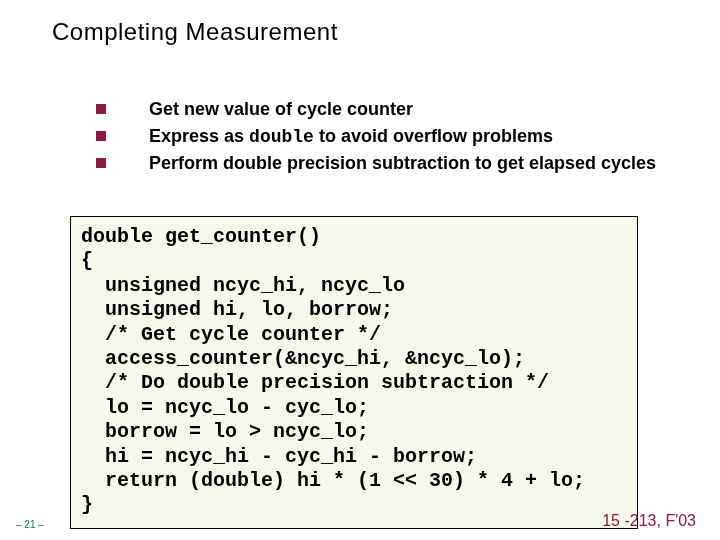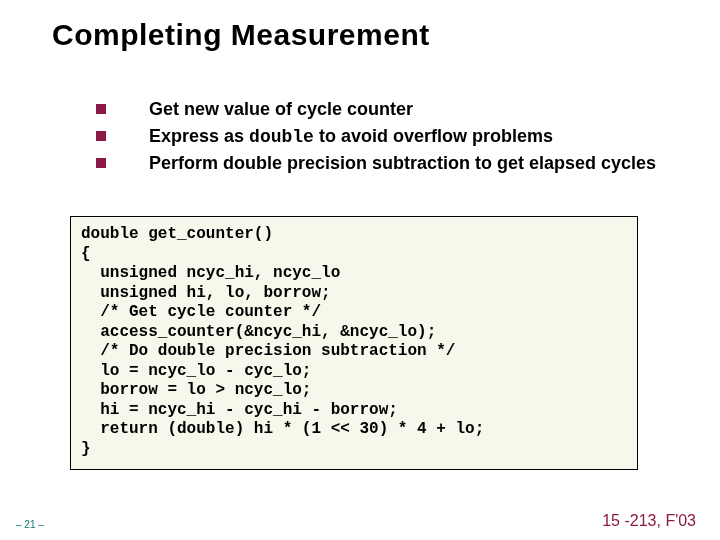--- a/index.html
+++ b/index.html
@@ -15,22 +15,22 @@
   .slide {
     width: 720px;
     height: 540px;
     position: relative;
     box-sizing: border-box;
   }
   .title {
     position: absolute;
     left: 52px;
     top: 18px;
-    font-size: 30px;
-    font-weight: bold;
+    font-size: 24px;
+    font-weight: normal;
     color: #000;
     letter-spacing: 0.5px;
   }
   .bullets {
     position: absolute;
     left: 96px;
     top: 98px;
     right: 30px;
   }
   .bullet-row {
@@ -60,21 +60,21 @@
   .code-box {
     position: absolute;
     left: 70px;
     top: 216px;
     width: 568px;
     box-sizing: border-box;
     border: 1px solid #000;
     background: #f7f7eb;
     padding: 8px 18px 10px 10px;
     font-family: "Courier New", Courier, monospace;
-    font-size: 16px;
+    font-size: 20px;
     font-weight: bold;
     line-height: 1.22;
     white-space: pre;
     color: #000;
   }
   .footer-left {
     position: absolute;
     left: 16px;
     bottom: 10px;
     font-size: 10px;

